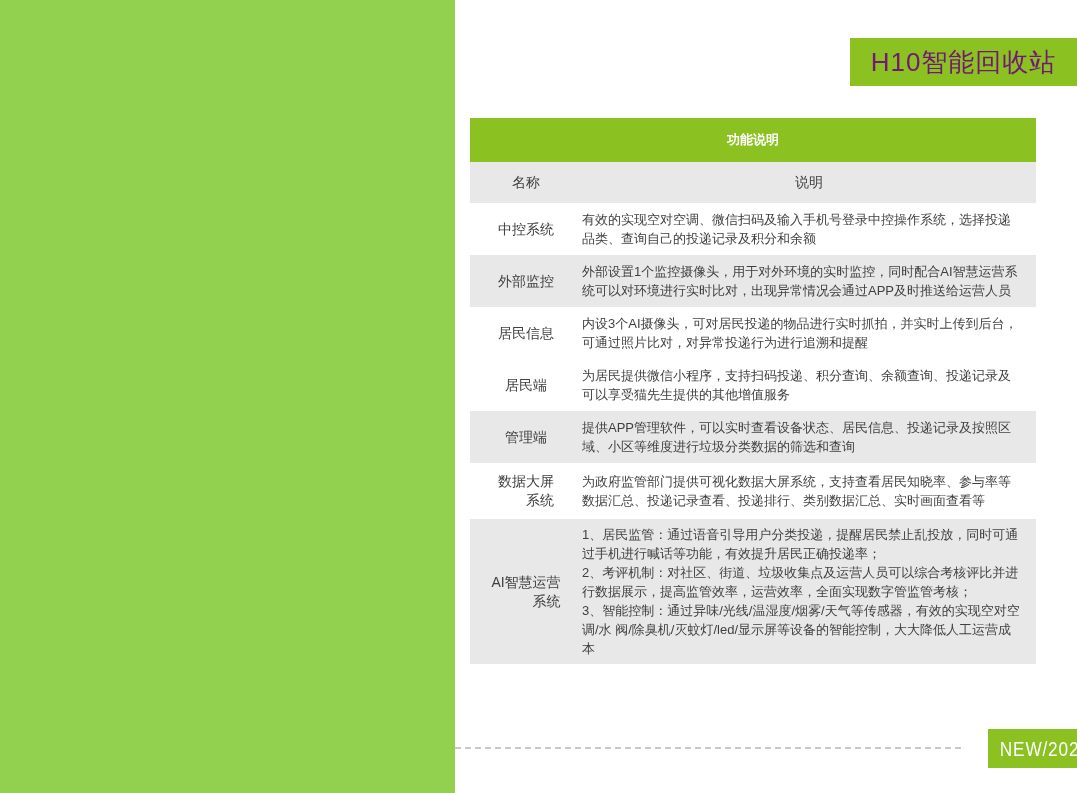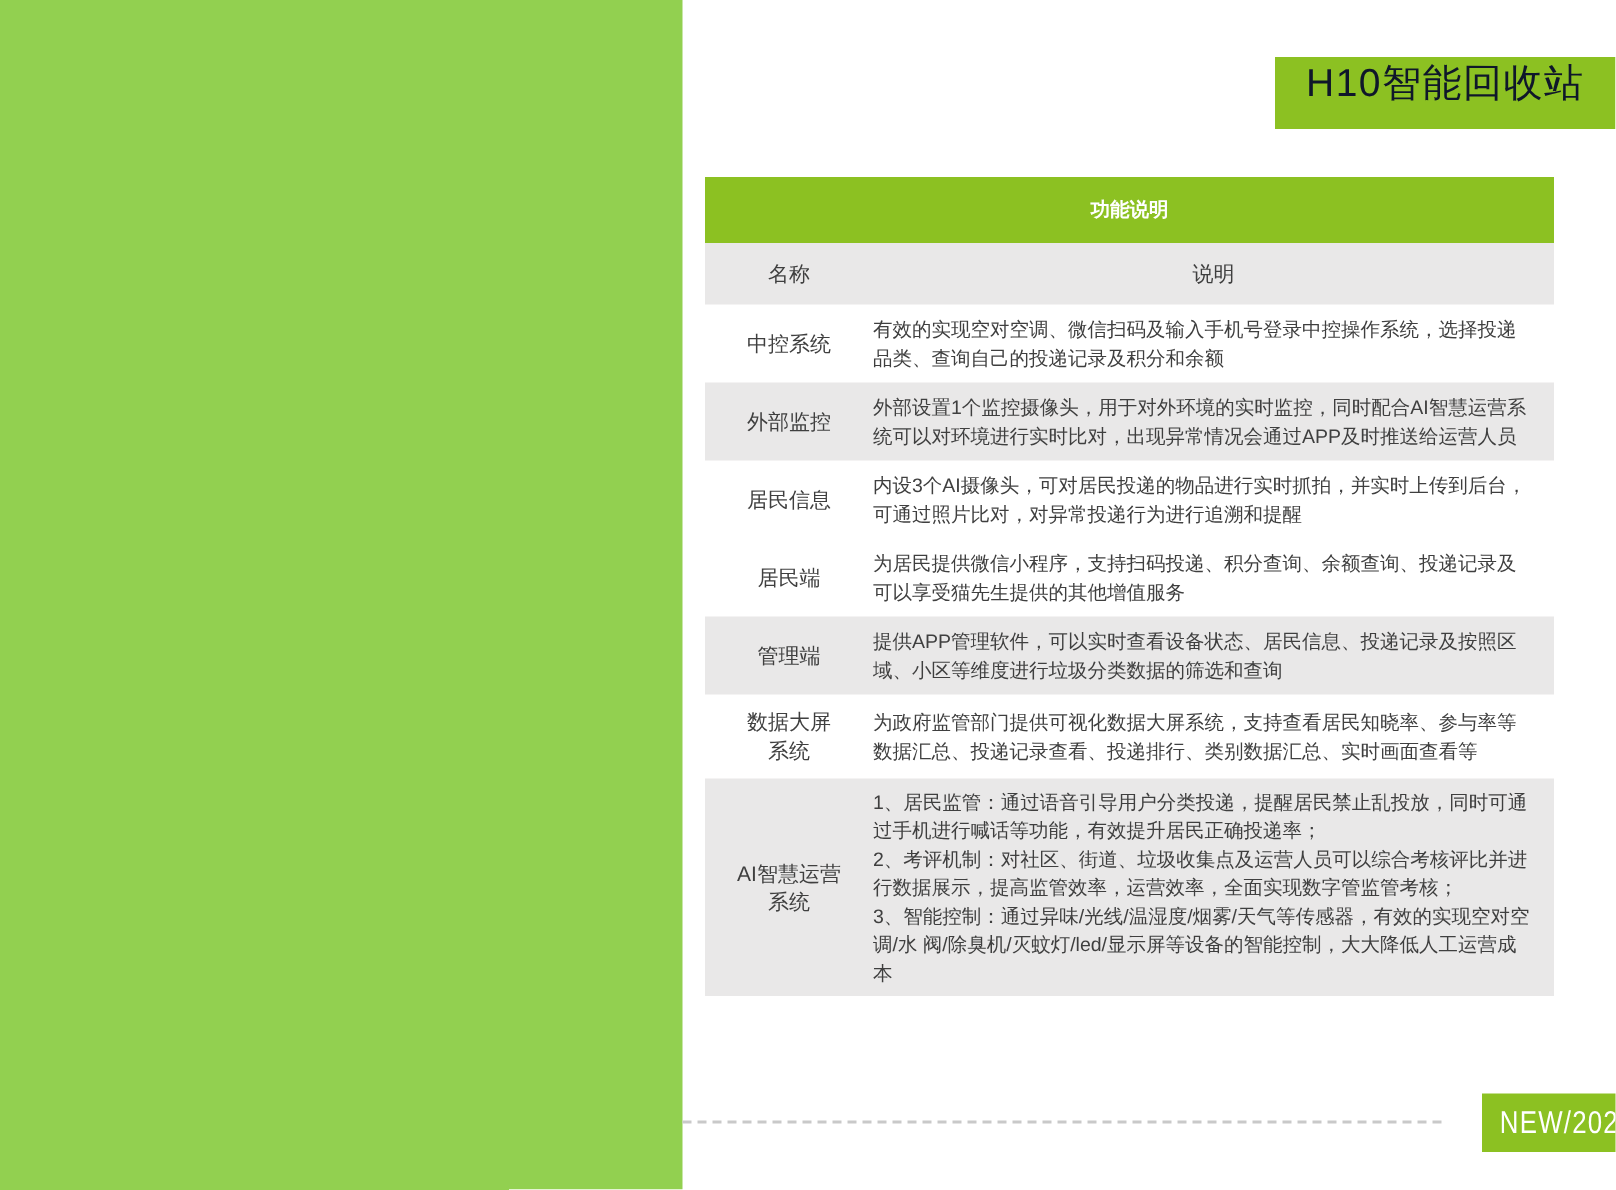--- a/index.html
+++ b/index.html
@@ -9,21 +9,21 @@
     font-family:"Liberation Sans","DejaVu Sans",sans-serif;
     color:#3f3f3f;
   }
   .left-panel {
     position:absolute; left:0; top:0; width:455px; height:793px;
     background:var(--panel-green,#92D050);
   }
   .title-banner {
     position:absolute; left:850px; top:38px; width:227px; height:48px;
     background:var(--brand-green,#8CC122);
-    color:#0f172a; display:flex; align-items:flex-start; justify-content:center;
+    color:#701a75; display:flex; align-items:center; justify-content:center;
     font-size:26px; letter-spacing:1px;
   }
   .feature-table {
     position:absolute; left:470px; top:118px; width:566px;
   }
   .thead {
     height:44px; background:var(--brand-green,#8CC122); color:#ffffff;
     display:flex; align-items:center; justify-content:center;
     font-size:13px; font-weight:bold;
   }
@@ -31,21 +31,21 @@
     height:41px; background:var(--row-gray,#E9E8E8);
     display:flex; font-size:14px;
   }
   .cols-row .name-col { width:112px; display:flex; align-items:center; justify-content:center; }
   .cols-row .desc-col { flex:1; display:flex; align-items:center; justify-content:center; }
   .trow { display:flex; font-size:13px; line-height:19px; }
   .trow.gray { background:var(--row-gray,#E9E8E8); }
   .trow .name {
     width:112px; box-sizing:border-box; padding:4px 10px;
     display:flex; align-items:center; justify-content:center;
-    text-align:center; font-size:14px; white-space:pre-line;
+    text-align:right; font-size:14px; white-space:pre-line;
   }
   .trow .desc {
     flex:1; box-sizing:border-box; padding:6px 14px 6px 0;
     display:flex; align-items:center; white-space:pre-line;
   }
   .r-h52  { min-height:52px; }
   .r-h41  { min-height:41px; }
   .r-h56  { min-height:56px; }
   .r-h134 { min-height:134px; }
   .dashed-divider {

